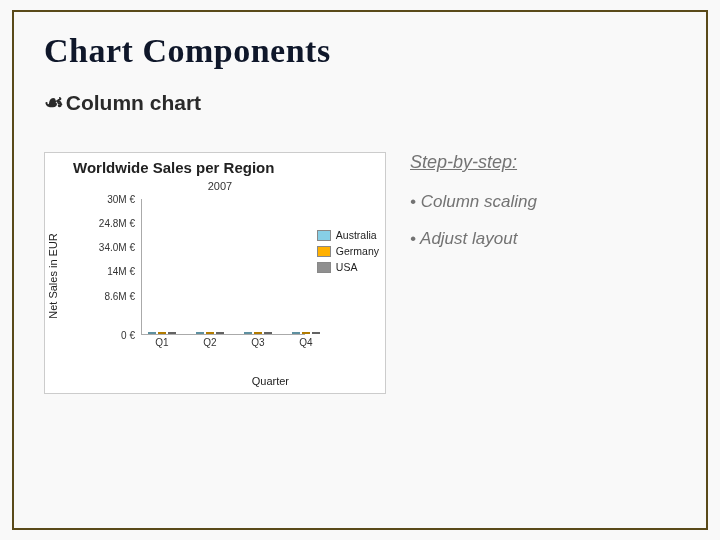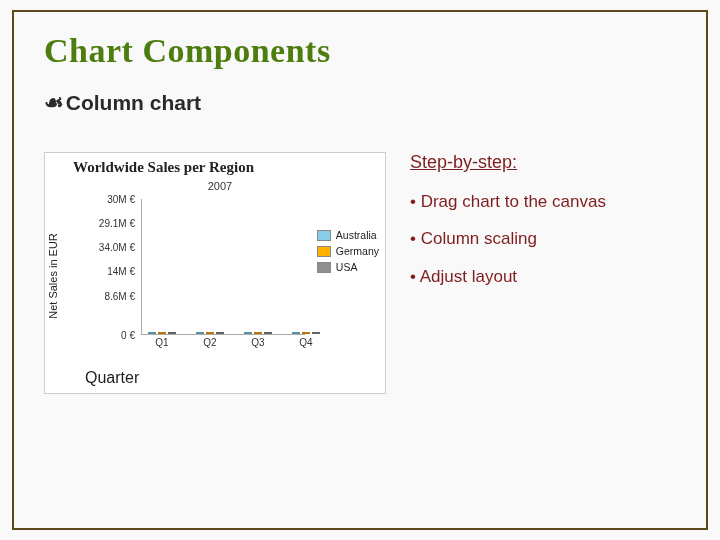--- a/index.html
+++ b/index.html
@@ -19,21 +19,21 @@
   }
   .content {
     position: absolute;
     top: 14px; left: 16px; right: 16px; bottom: 14px;
     padding: 18px 28px 14px 28px;
   }
   .title {
     font-family: "Cooper Black", "Georgia", serif;
     font-size: 34px;
     font-weight: 900;
-    color: #4d7c0f;
+    color: #0f172a;
     letter-spacing: 0.5px;
   }
   .subtitle {
     margin-top: 20px;
     font-size: 21px;
     font-weight: 700;
     color: #2a2a2a;
     font-family: Verdana, sans-serif;
   }
   .subtitle .prefix {
@@ -50,21 +50,21 @@
   
   .chart-card {
     width: 342px;
     height: 242px;
     background: #fff;
     border: 1px solid #ccc;
     position: relative;
     color: #222;
   }
   .chart-card .chart-title {
-    font-family: Liberation Serif, serif;
+    font-family: Liberation Sans, sans-serif;
     font-size: 15px;
     font-weight: 700;
     padding: 6px 0 0 28px;
   }
   .chart-card .chart-sub {
     text-align: center;
     font-family: Verdana, sans-serif;
     font-size: 11px;
     color: #333;
     margin-top: 4px;
@@ -128,23 +128,23 @@
     font-family: Verdana, sans-serif;
     color: #333;
   }
   .x-ticks span {
     position: absolute;
     top: 2px;
     transform: translateX(-50%);
   }
   .xaxis-label {
     position: absolute;
-    bottom: 6px; left: 0; right: 64px;
-    text-align: left;
-    font-size: 16px;
+    bottom: 6px; left: 0; right: 96px;
+    text-align: right;
+    font-size: 11px;
     font-family: Verdana, sans-serif;
     color: #222;
     padding-left: 40px;
   }
   .legend {
     position: absolute;
     right: 6px;
     top: 76px;
     font-size: 10.5px;
     font-family: Verdana, sans-serif;
@@ -159,21 +159,22 @@
     width: 14px; height: 11px;
     border: 1px solid #888;
   }
   .legend .swatch.australia { background: #87cfe6; }
   .legend .swatch.germany  { background: #ffb000; }
   .legend .swatch.usa      { background: #8f8f8f; }
   
   .steps {
     flex: 1;
     font-family: "Segoe UI", Tahoma, sans-serif;
-    color: #7f1d1d;
+    color: #737373;
+    font-style: italic;
   }
   .steps .step-head {
     font-size: 18px;
     text-decoration: underline;
     margin-bottom: 18px;
   }
   .steps .step {
     font-size: 17px;
     margin-bottom: 16px;
     line-height: 1.25;
@@ -194,21 +195,21 @@
 
     <div class="chart-card">
       <div class="chart-title">Worldwide Sales per Region</div>
       <div class="chart-sub">2007</div>
 
       <div class="plot-wrap">
         <div class="yaxis-label">Net Sales in EUR</div>
 
         <div class="y-ticks">
           <div class="ytick" style="top:0%">30M €</div>
-          <div class="ytick" style="top:17.3%">29.1M €</div>
+          <div class="ytick" style="top:17.3%">24.8M €</div>
           <div class="ytick" style="top:35.3%">34.0M €</div>
           <div class="ytick" style="top:53.3%">14M €</div>
           <div class="ytick" style="top:71.3%">8.6M €</div>
           <div class="ytick" style="top:100%">0 €</div>
         </div>
 
         <div class="plot-area">
           <div class="bars" id="bars">
               <div class="bar-group" style="left: 6px;">
                 <div class="bar australia" style="left: 0px; width: 8px; height: 100%;"></div>
@@ -254,19 +255,18 @@
         </div>
         <div class="item">
           <div class="swatch usa"></div>
           <span>USA</span>
         </div>
       </div>
     </div>
 
     <div class="steps">
       <div class="step-head">Step-by-step:</div>
-      <div class="step">• Drag chart to the canvas</div>
       <div class="step">• Column scaling</div>
       <div class="step">• Adjust layout</div>
     </div>
 
   </div>
 </div>
 
 </body></html>

